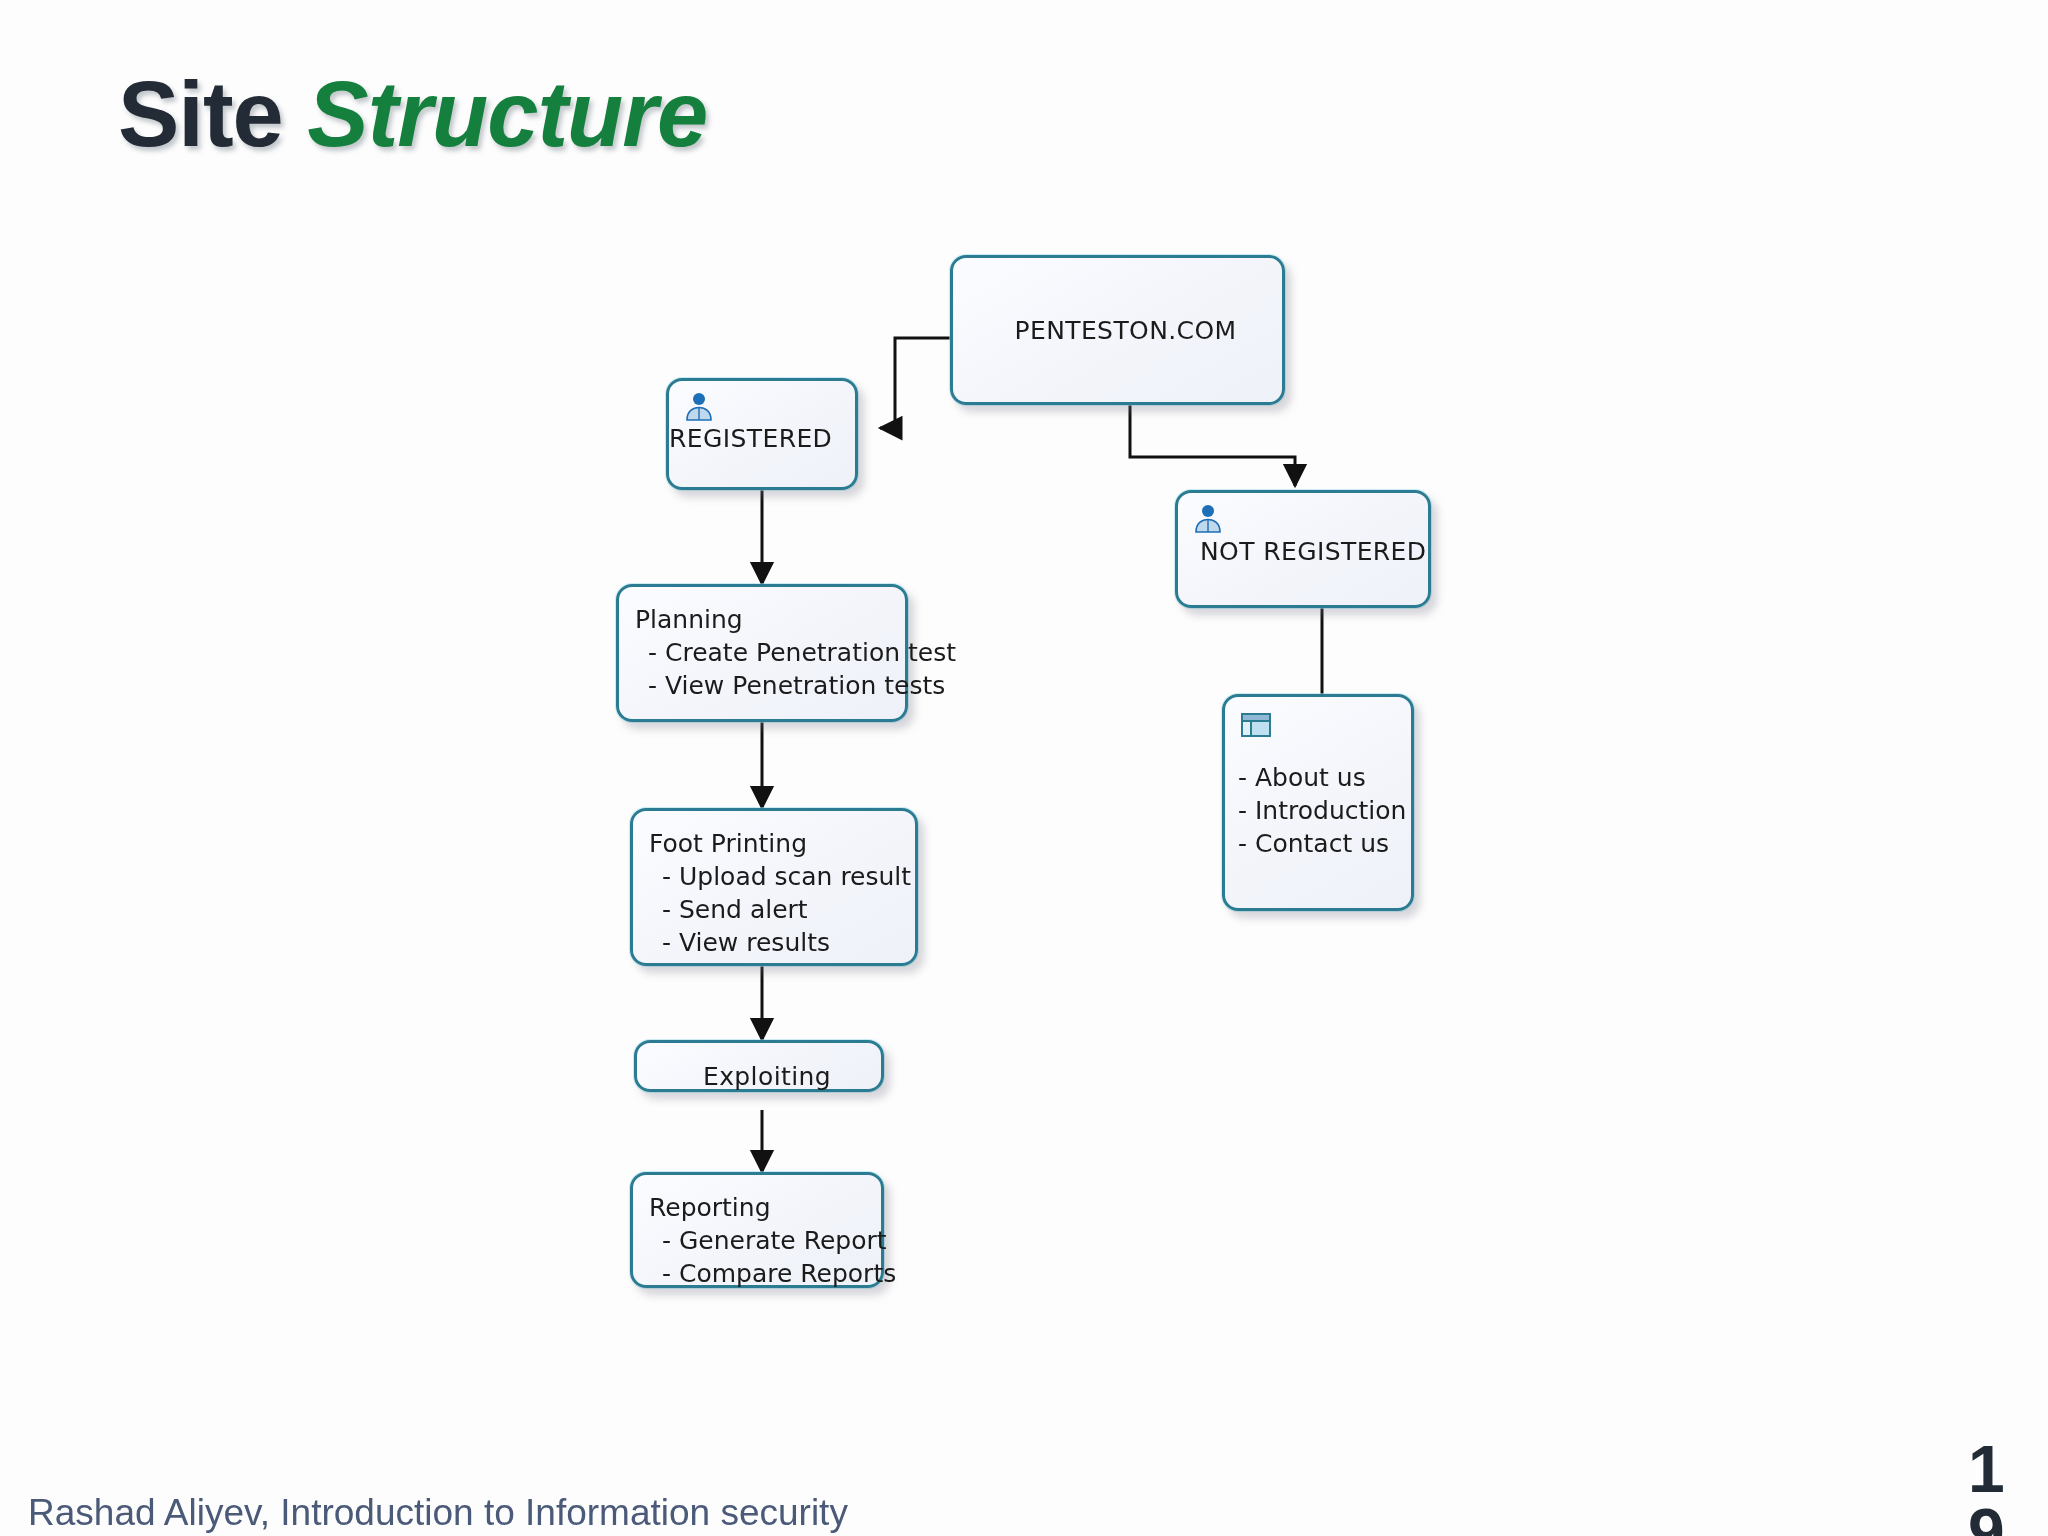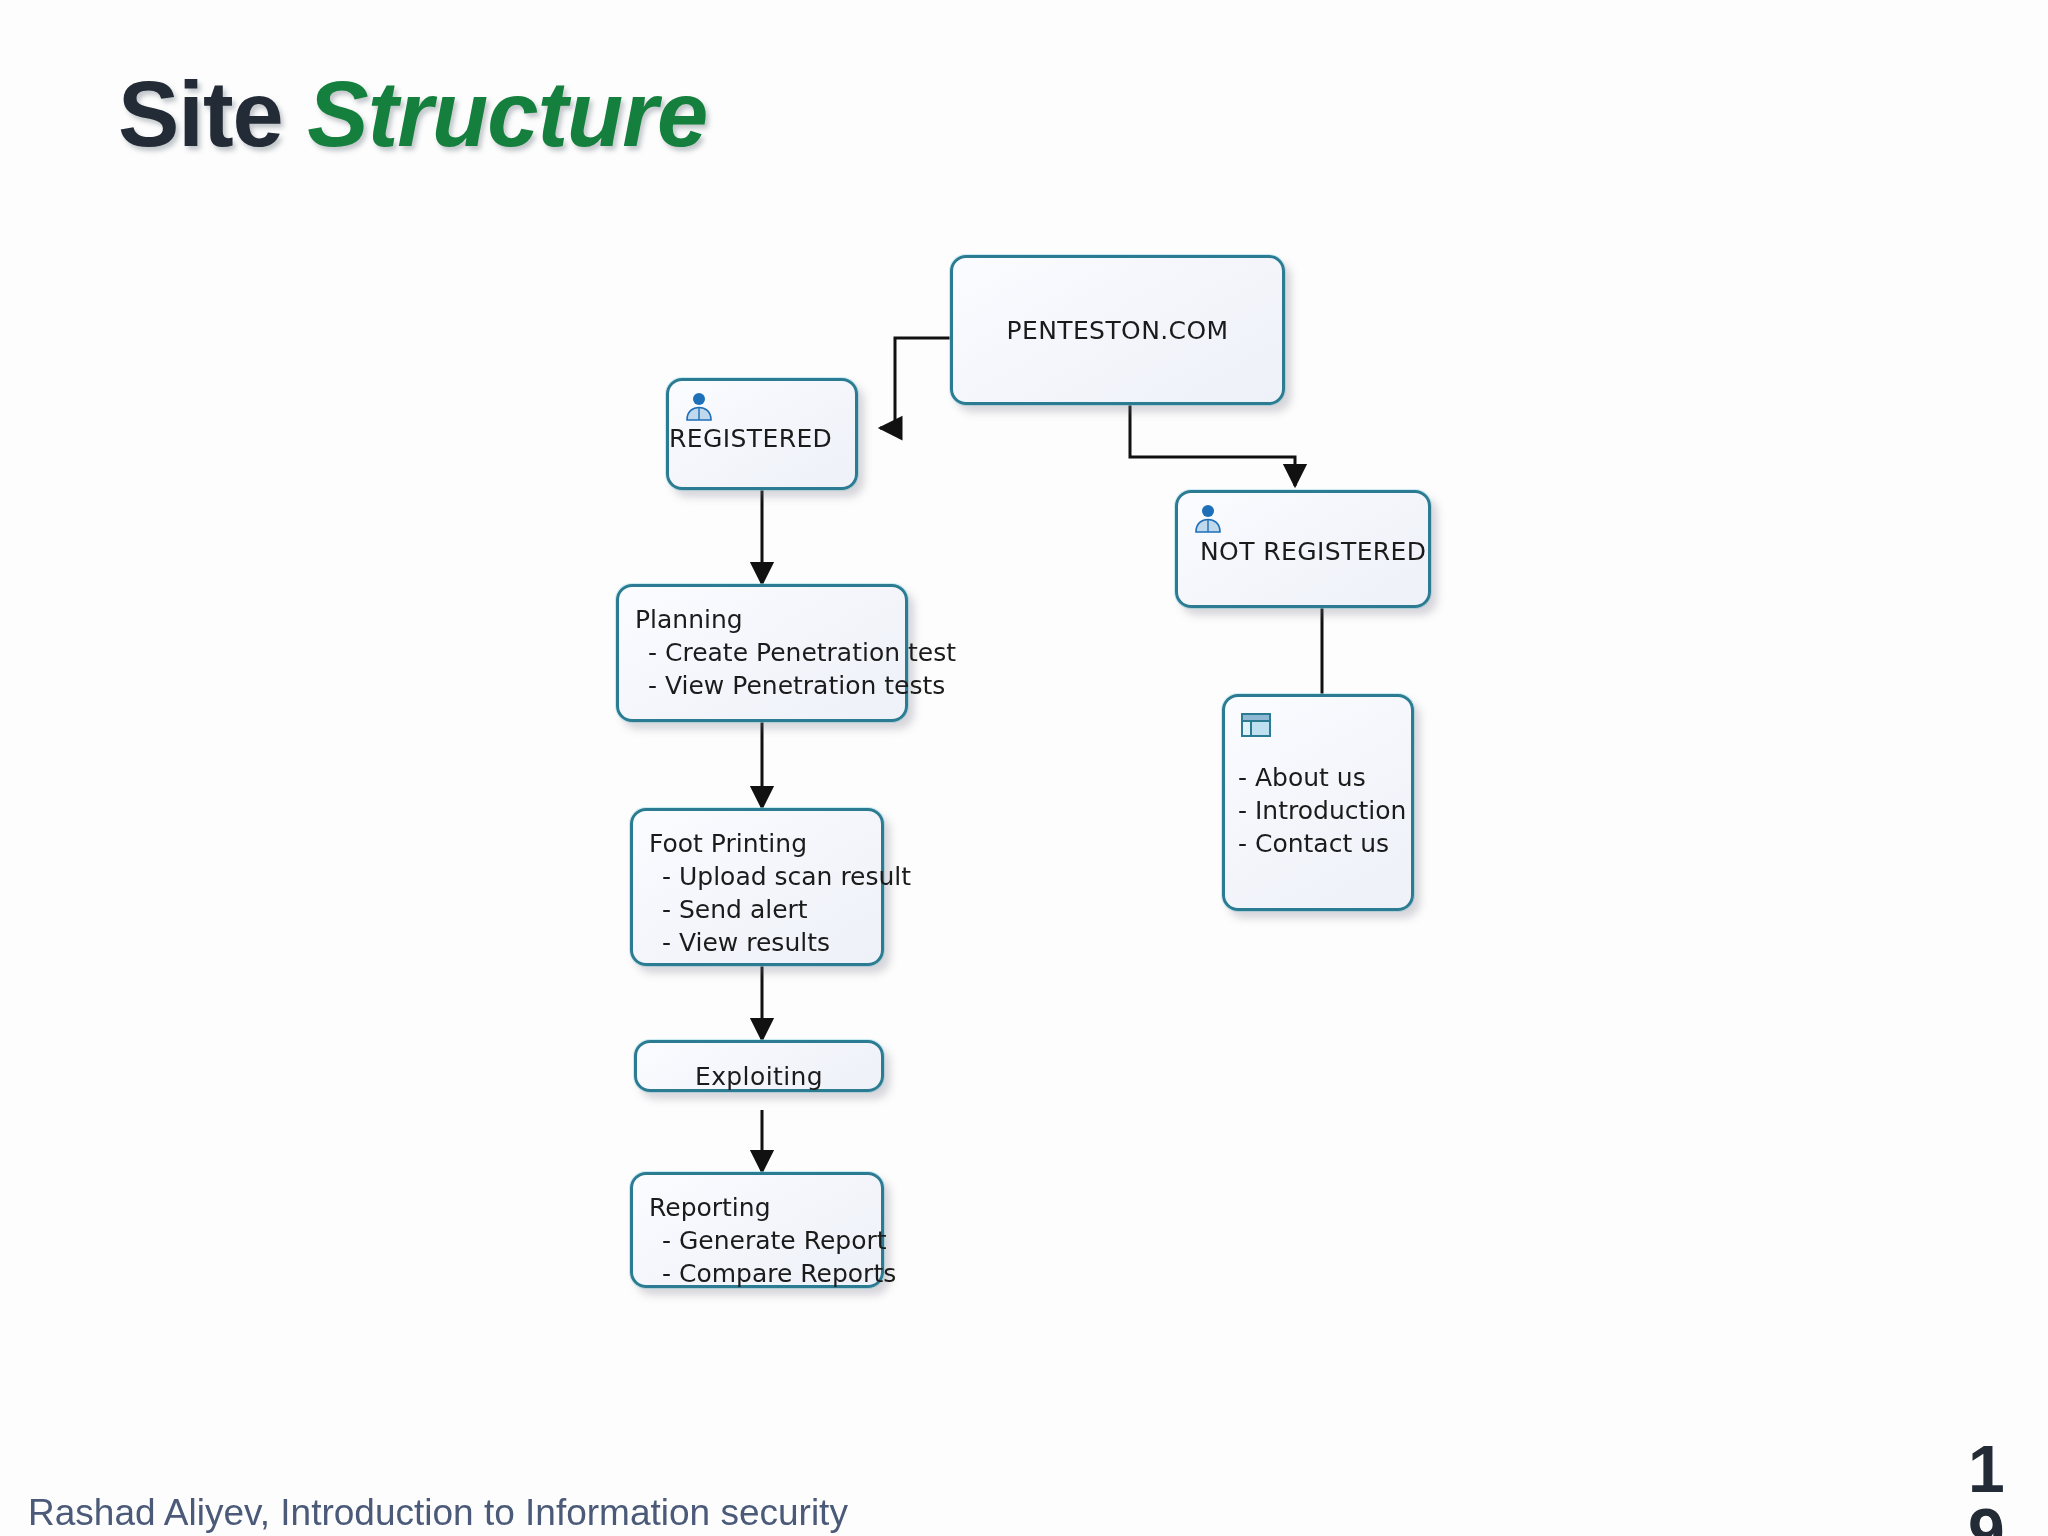--- a/index.html
+++ b/index.html
@@ -50,20 +50,21 @@
 
   
   .node {
     position: absolute;
     box-sizing: border-box;
     border: 3px solid #2b7b92;
     border-radius: 16px;
     background: linear-gradient(150deg, #fbfcff 0%, #f3f5fb 55%, #eef1f8 100%);
     box-shadow: 6px 7px 9px rgba(120,120,140,0.30),
                 0 0 0 1px rgba(160,225,235,0.55);
+    padding-left: 8px;
   }
   .node-text {
     position: absolute;
     color: #1b1b1b;
     font-family: "DejaVu Sans", sans-serif;
     white-space: nowrap;
   }
   .node-center {
     width: 100%;
     text-align: center;
@@ -192,21 +193,21 @@
 
     <div class="node" style="left:1175px; top:490px; width:256px; height:118px;">
       <svg class="icon-user" viewBox="0 0 32 30">
         <circle cx="16" cy="8" r="6" fill="#1d6fb8"></circle>
         <path d="M4 29 C4 20 10 16.5 16 16.5 C22 16.5 28 20 28 29 Z" fill="#bfd8ec" stroke="#1d6fb8" stroke-width="1.6"></path>
         <path d="M16 16.5 L16 29" stroke="#1d6fb8" stroke-width="1.4"></path>
       </svg>
       <div class="label-beside" style="top:44px; left:22px;">NOT REGISTERED</div>
     </div>
 
-    <div class="node" style="left:630px; top:808px; width:254px; height:158px;">
+    <div class="node" style="left:630px; top:808px; width:288px; height:158px;">
       <div class="node-list">
         <span class="head">Foot Printing</span>
         <span class="item">- Upload scan result</span>
         <span class="item">- Send alert</span>
         <span class="item">- View results</span>
       </div>
     </div>
 
     <div class="node" style="left:634px; top:1040px; width:250px; height:52px;">
       <div class="node-text node-center" style="top:19px;">Exploiting</div>

